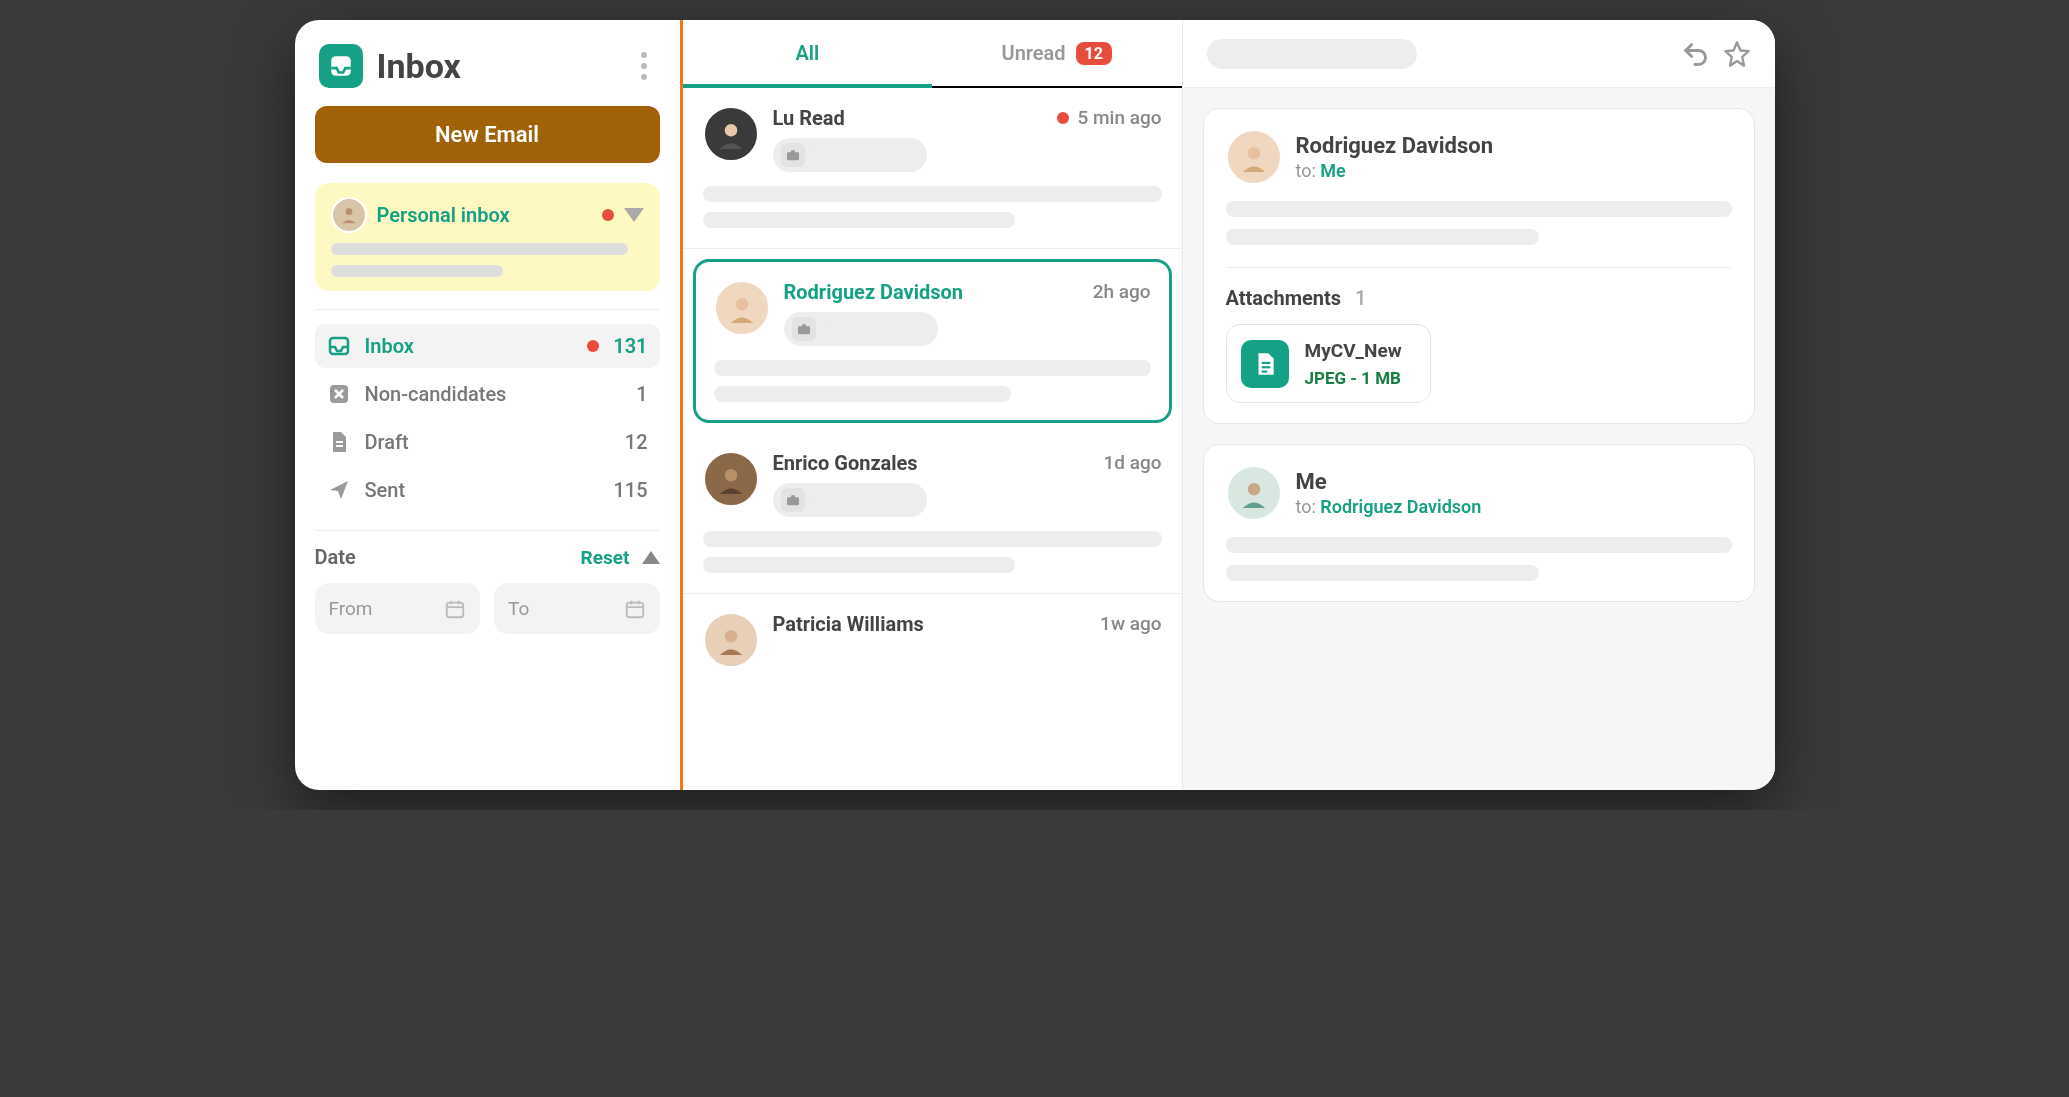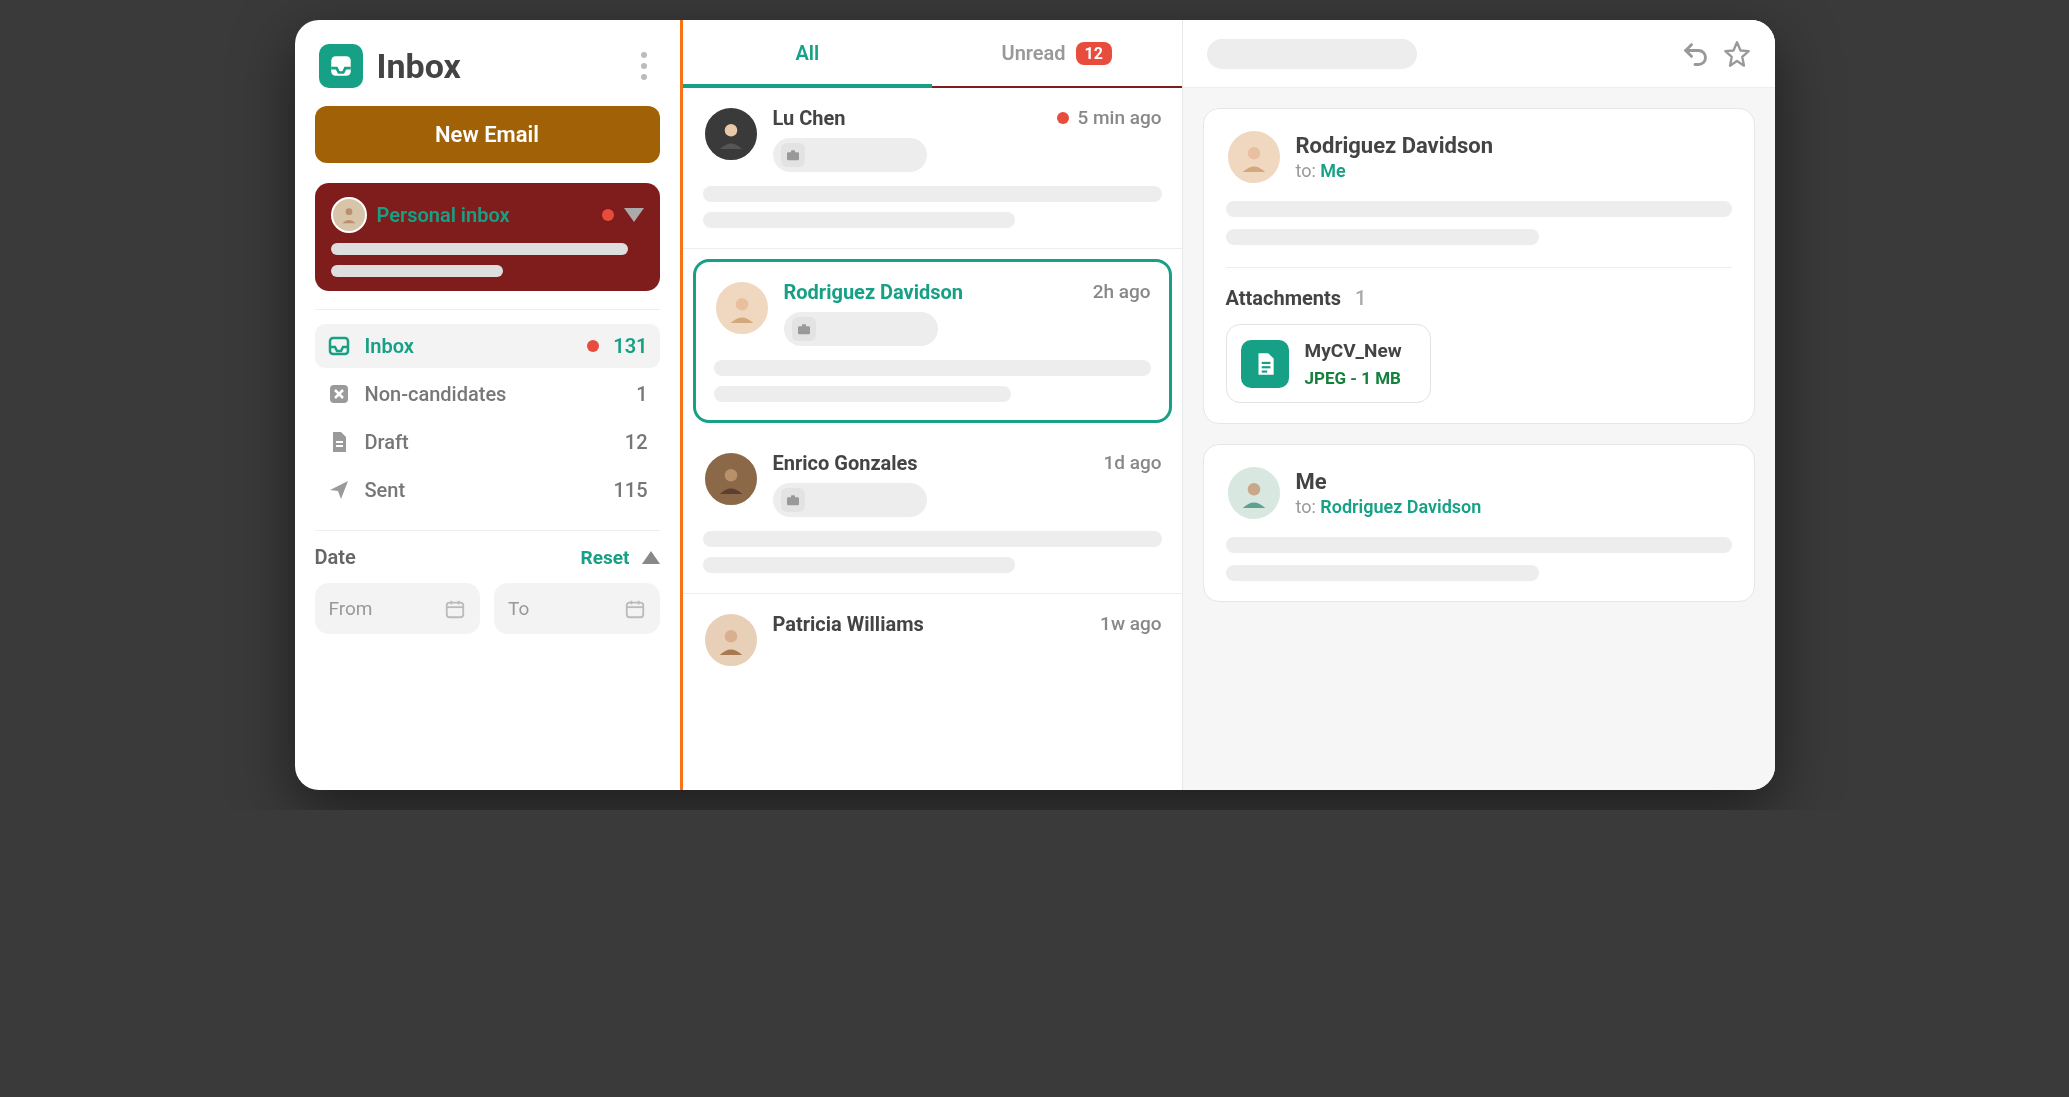--- a/index.html
+++ b/index.html
@@ -9,21 +9,21 @@
 
 .sidebar { width: 388px; border-right: 3px solid #f97316; display: flex; flex-direction: column; padding: 0; }
 .sb-header { display: flex; align-items: center; padding: 24px 24px 18px; gap: 14px; }
 .sb-logo { width: 44px; height: 44px; background: #16a085; border-radius: 10px; display: flex; align-items: center; justify-content: center; }
 .sb-logo svg { width: 26px; height: 26px; }
 .sb-title { font-size: 34px; font-weight: 700; color: #444; flex: 1; }
 .kebab { width: 24px; display: flex; flex-direction: column; gap: 5px; align-items: center; cursor: pointer; }
 .kebab span { width: 6px; height: 6px; background: #bbb; border-radius: 50%; }
 .sb-body { padding: 0 20px; overflow-y: auto; }
 .new-email-btn { width: 100%; background: #a16207; color: #fff; border: none; border-radius: 12px; padding: 16px; font-size: 22px; font-weight: 600; cursor: pointer; margin-bottom: 20px; }
-.account-box { background: #7f1d1d; border-radius: 14px; padding: 14px 16px; margin-bottom: 18px; }
+.account-box { background: #fef9c3; border-radius: 14px; padding: 14px 16px; margin-bottom: 18px; }
 .account-row { display: flex; align-items: center; gap: 10px; }
 .avatar { width: 36px; height: 36px; border-radius: 50%; background: #d8c4a8; display: flex; align-items: center; justify-content: center; font-size: 18px; overflow: hidden; border: 2px solid #fff; }
 .avatar.lg { width: 56px; height: 56px; }
 .account-name { color: #16a085; font-weight: 600; font-size: 20px; flex: 1; }
 .dot { width: 12px; height: 12px; background: #e74c3c; border-radius: 50%; }
 .chev-down { width: 0; height: 0; border-left: 10px solid transparent; border-right: 10px solid transparent; border-top: 14px solid #aaa; }
 .skel { background: #dedede; border-radius: 8px; height: 12px; margin-top: 10px; }
 .search-box { background: #f3f3f3; border-radius: 30px; padding: 12px 18px; display: flex; align-items: center; gap: 12px; margin-bottom: 18px; }
 .search-box input { border: none; background: transparent; font-size: 20px; color: #888; outline: none; flex: 1; }
 .divider { height: 1px; background: #eee; margin: 6px 0 14px; }
@@ -37,21 +37,21 @@
 .date-section { margin-top: 14px; }
 .date-hdr { display: flex; align-items: center; gap: 12px; margin-bottom: 14px; }
 .date-title { font-size: 20px; color: #666; font-weight: 600; flex: 1; }
 .reset-link { color: #16a085; font-weight: 700; font-size: 19px; cursor: pointer; }
 .chev-up { width: 0; height: 0; border-left: 9px solid transparent; border-right: 9px solid transparent; border-bottom: 13px solid #888; }
 .date-inputs { display: flex; gap: 14px; }
 .date-in { flex: 1; background: #f3f3f3; border-radius: 14px; padding: 14px 14px; display: flex; align-items: center; justify-content: space-between; color: #999; font-size: 19px; }
 
 
 .list { width: 500px; border-right: 1px solid #e8e8e8; display: flex; flex-direction: column; overflow: hidden; }
-.tabs { display: flex; border-bottom: 2px solid #7f1d1d; height: 68px; }
+.tabs { display: flex; border-bottom: 2px solid #000000; height: 68px; }
 .tab { flex: 1; display: flex; align-items: center; justify-content: center; gap: 10px; font-size: 20px; font-weight: 600; color: #999; cursor: pointer; position: relative; }
 .tab.active { color: #16a085; }
 .tab.active::after { content: ""; position: absolute; bottom: -2px; left: 0; right: 0; height: 4px; background: #16a085; }
 .badge { background: #e74c3c; color: #fff; border-radius: 8px; padding: 2px 9px; font-size: 16px; font-weight: 700; }
 .emails { flex: 1; overflow-y: auto; }
 .email-item { padding: 18px 20px 20px; border-bottom: 1px solid #eee; cursor: pointer; }
 .email-item.selected { border: 3px solid #16a085; border-radius: 16px; margin: 10px; padding: 18px; }
 .ei-top { display: flex; gap: 14px; align-items: flex-start; }
 .ei-main { flex: 1; }
 .ei-name { font-size: 20px; font-weight: 700; color: #444; margin-bottom: 8px; }
@@ -211,21 +211,21 @@
 
       <div class="email-item">
         <div class="ei-top">
           <div class="avatar lg" style="background:#3a3a3a">
               <svg viewBox="0 0 24 24" width="30" height="30">
                 <circle cx="12" cy="9" r="5" fill="#e8c8a8"></circle>
                 <path d="M3 24 Q12 15 21 24" fill="#555"></path>
               </svg>
             </div>
           <div class="ei-main">
-            <div class="ei-name">Lu Chen</div>
+            <div class="ei-name">Lu Read</div>
             <div class="ei-tag">
               <span class="briefcase">
                   <svg width="16" height="16" viewBox="0 0 24 24">
                     <rect x="3" y="8" width="18" height="12" rx="2" fill="#999"></rect>
                     <rect x="9" y="5" width="6" height="4" rx="1" fill="#999"></rect>
                   </svg>
                 </span>
               <span class="ei-tag-skel"></span>
             </div>
           </div>

